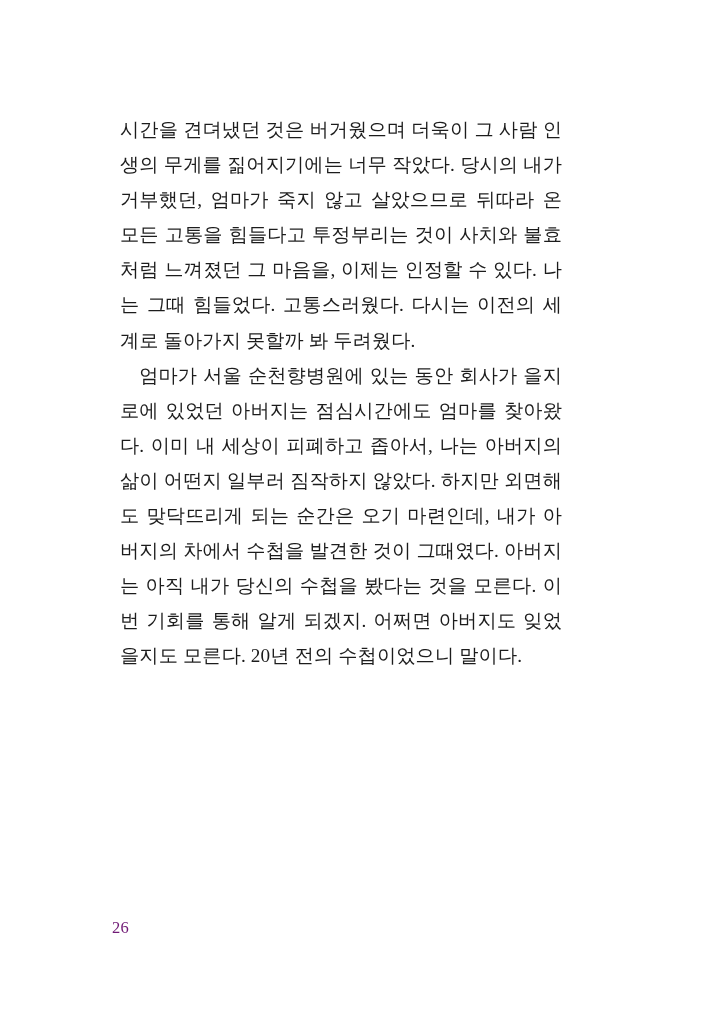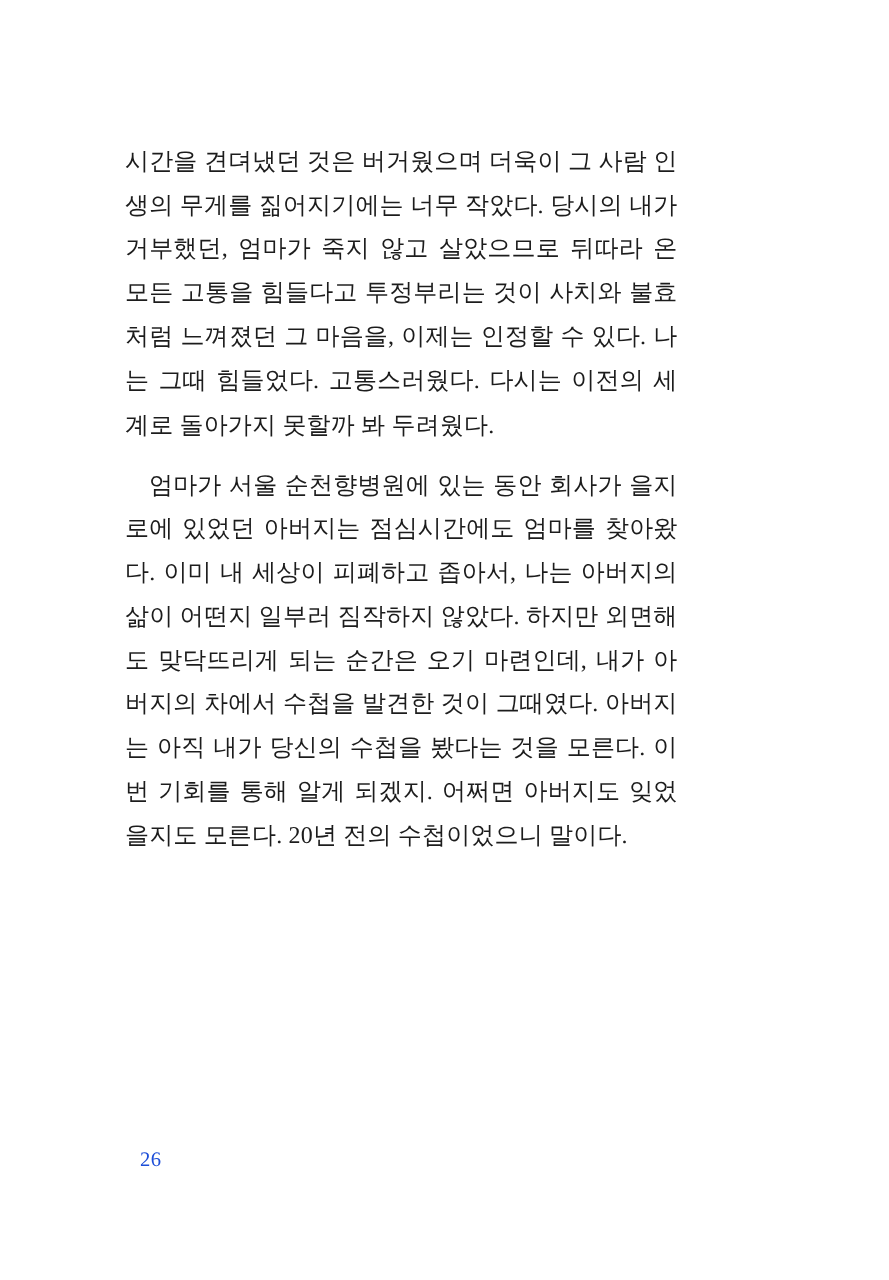--- a/index.html
+++ b/index.html
@@ -20,53 +20,52 @@
     position: relative;
     width: 711px;
     height: 1024px;
     background: #ffffff;
     box-sizing: border-box;
   }
 
   
   .text-block {
     position: absolute;
-    left: 100px;
+    left: 120px;
     top: 112px;
     width: 442px;
   }
 
   .para {
     margin: 0;
     font-size: 19.2px;
     line-height: 35.1px;
     text-align: justify;
     text-justify: inter-character;
     word-break: break-all;
     letter-spacing: 0.15px;
     color: #1c1c1c;
   }
 
   .para + .para {
     text-indent: 1em;
-    margin-top: 13px;
   }
 
   
   .para:last-child {
     text-align: justify;
   }
 
   .page-number {
     position: absolute;
     left: 112px;
     top: 918px;
     font-size: 16.5px;
     line-height: 20px;
-    color: #1d4ed8;
+    color: #701a75;
     letter-spacing: 0.3px;
   }
 </style>
 </head>
 <body>
 
 <div class="page">
 
   <div class="text-block">
     <p class="para">시간을 견뎌냈던 것은 버거웠으며 더욱이 그 사람 인생의 무게를 짊어지기에는 너무 작았다. 당시의 내가 거부했던, 엄마가 죽지 않고 살았으므로 뒤따라 온 모든 고통을 힘들다고 투정부리는 것이 사치와 불효처럼 느껴졌던 그 마음을, 이제는 인정할 수 있다. 나는 그때 힘들었다. 고통스러웠다. 다시는 이전의 세계로 돌아가지 못할까 봐 두려웠다.</p>

